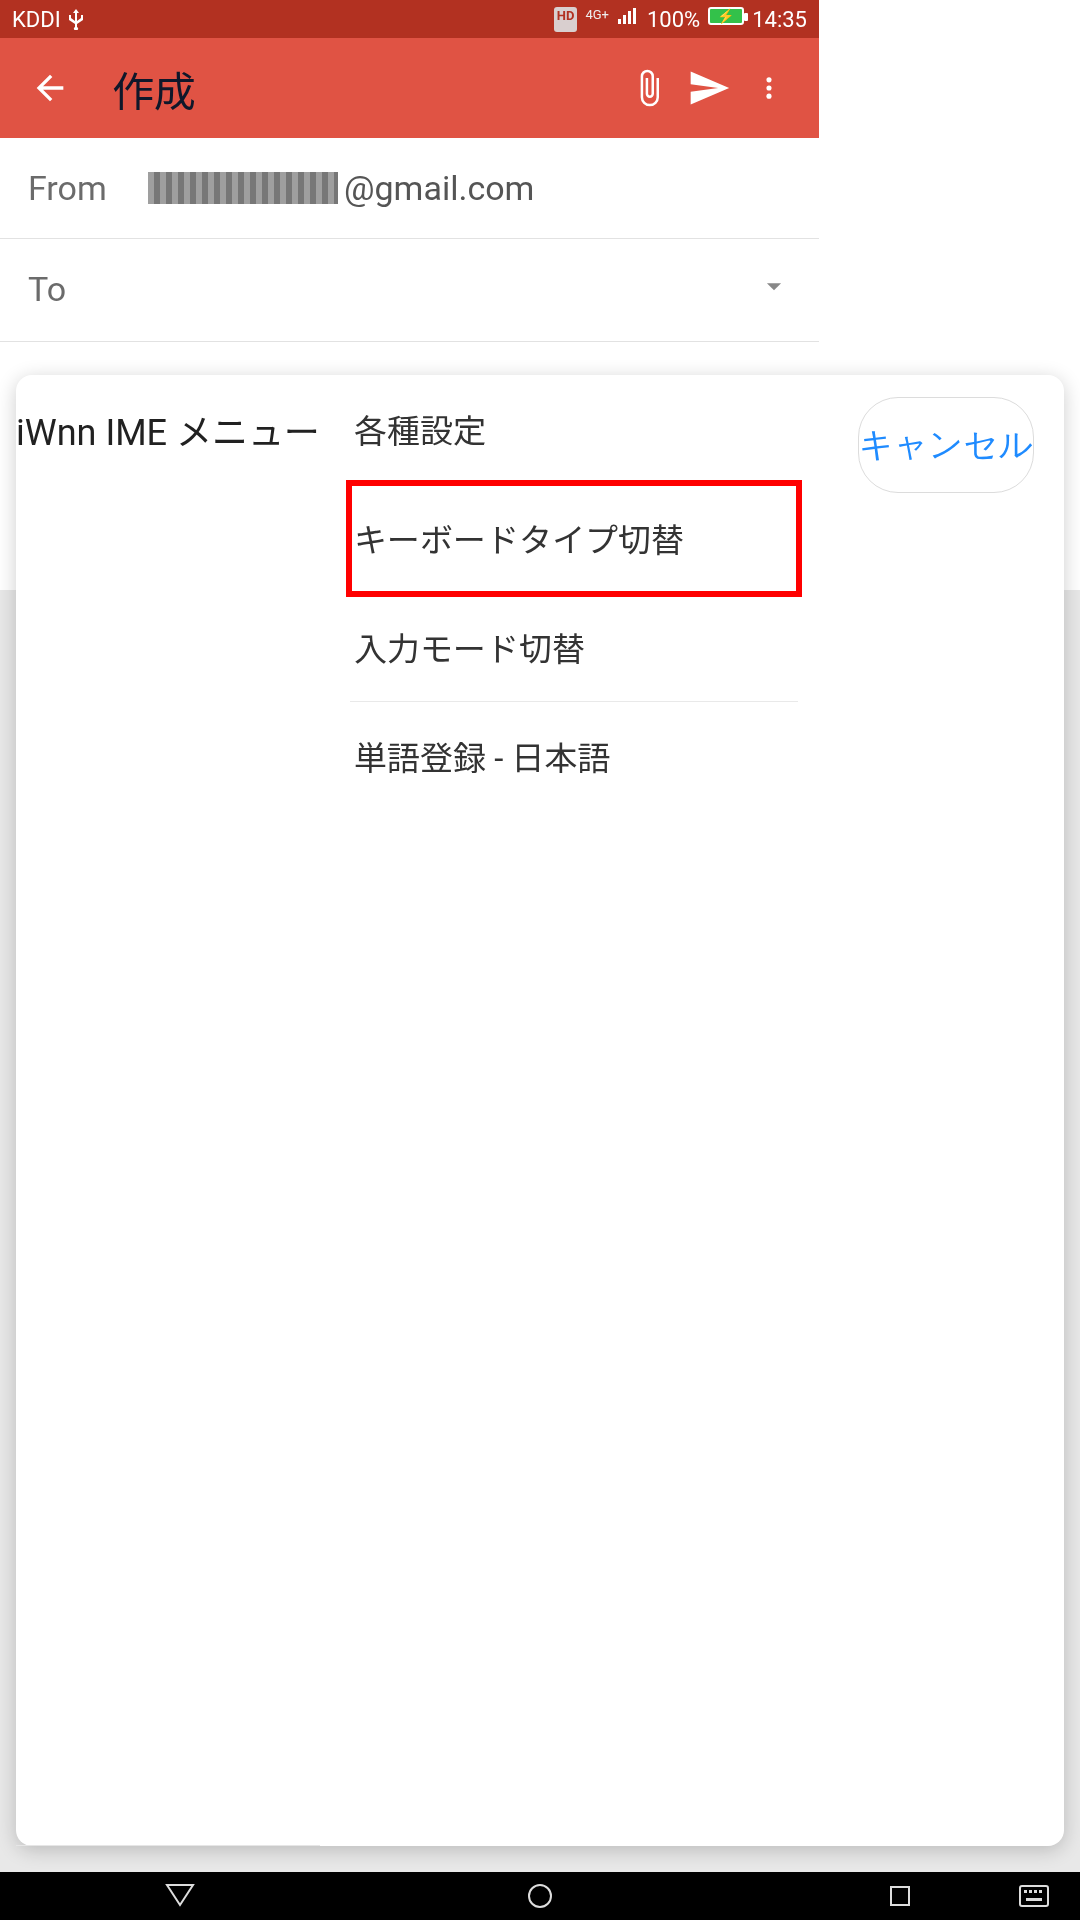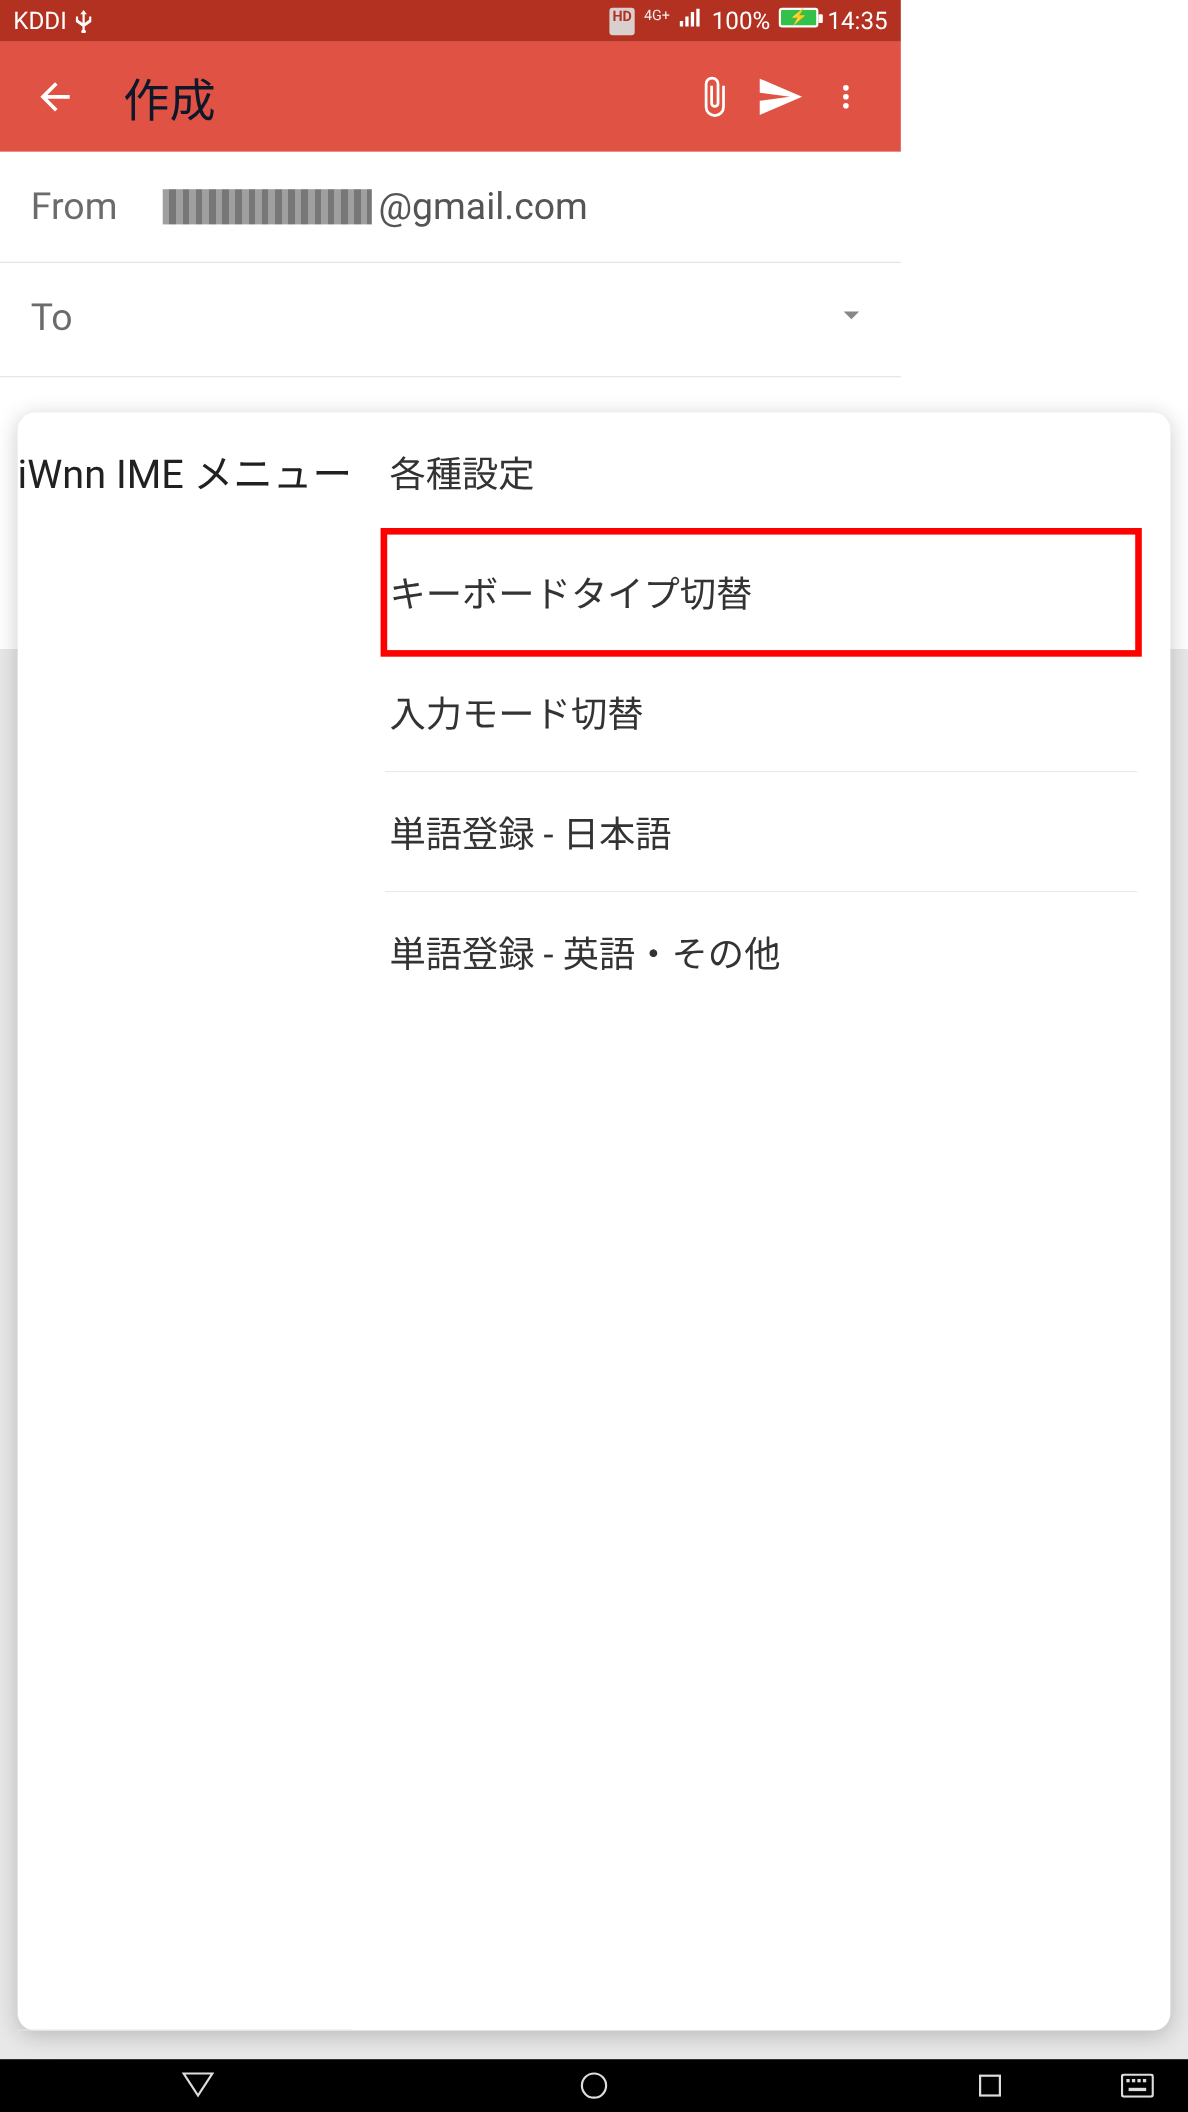--- a/index.html
+++ b/index.html
@@ -134,21 +134,23 @@
 <div class="kbd-bg"></div>
 
 <div class="dialog-backdrop">
   <div class="dialog">
     <div class="dlg-title">iWnn IME メニュー</div>
     <div class="dlg-list">
       <div class="dlg-item"><span>各種設定</span></div>
       <div class="dlg-item highlight"><span>キーボードタイプ切替</span></div>
       <div class="dlg-item"><span>入力モード切替</span></div>
       <div class="dlg-item"><span>単語登録 - 日本語</span></div>
-      <div class="dlg-item"><span>単語登録 - 英語・その他</span></div>
+    </div>
+    <div class="dlg-footer">
+      <button class="cancel-btn"><span>キャンセル</span></button>
     </div>
   </div>
 </div>
 
 <div class="navbar">
   <div class="nav-btn">
     <svg width="30" height="26" viewBox="0 0 30 26" fill="none">
         <path d="M2 2 L28 2 L15 22 Z" stroke="#ddd" stroke-width="2" fill="none"></path>
       </svg>
   </div>

